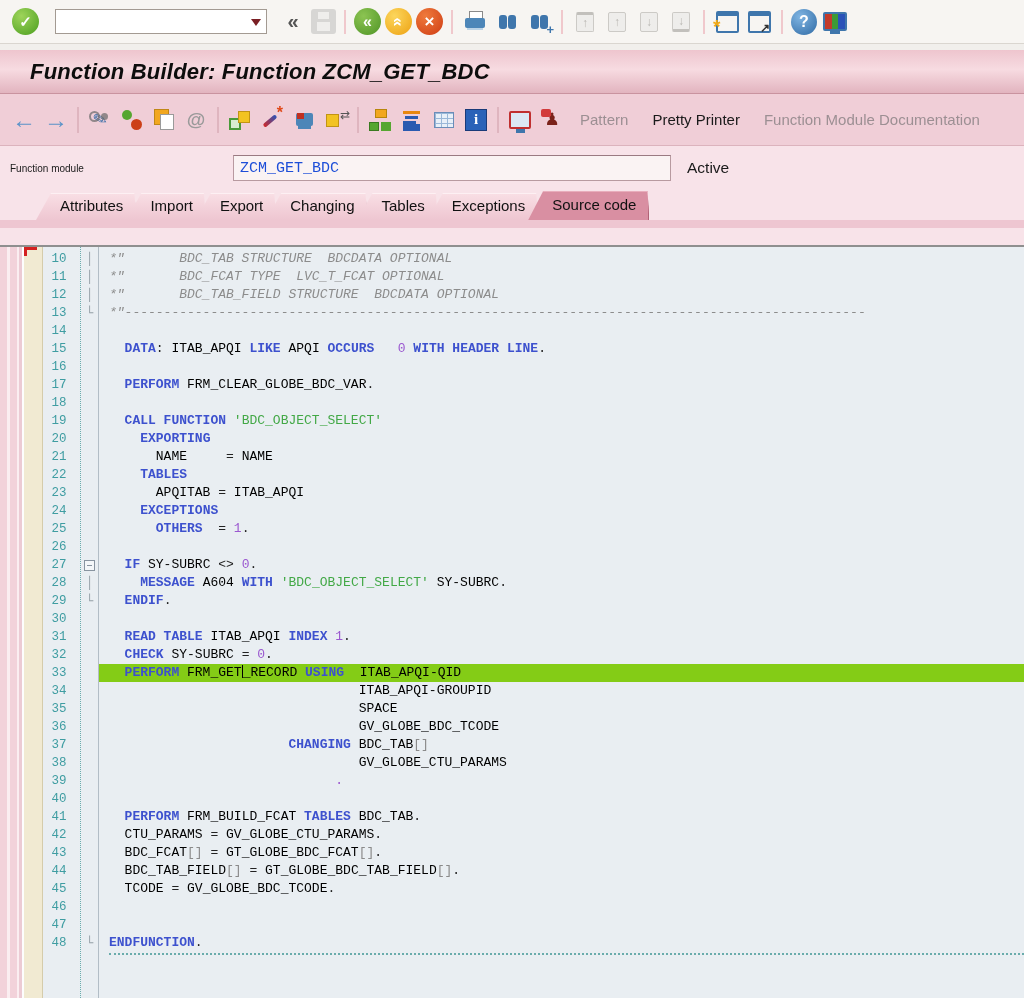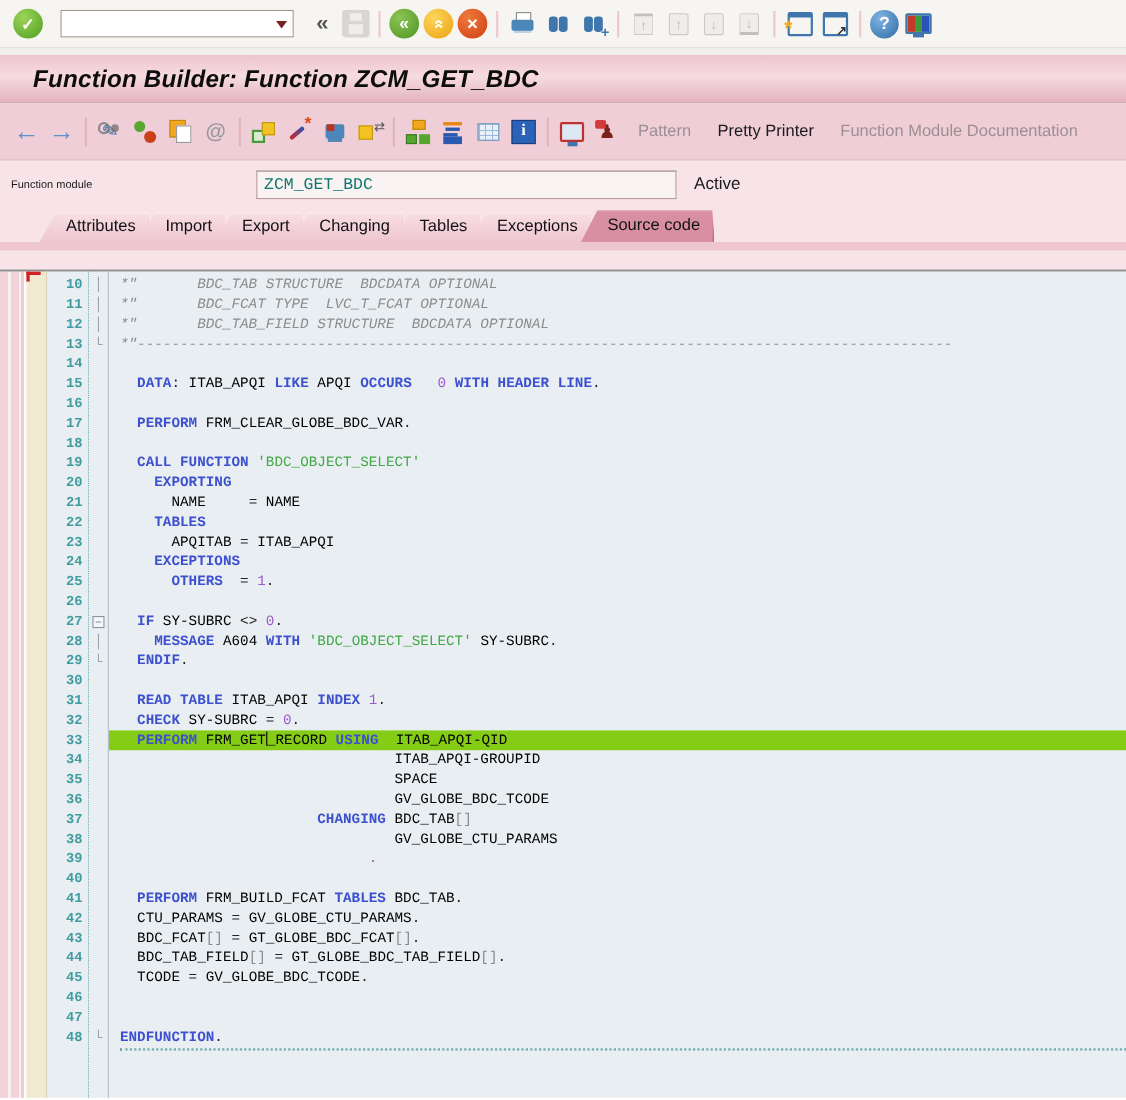--- a/index.html
+++ b/index.html
@@ -77,39 +77,39 @@
   .a-monred::before { content:""; width:18px; height:14px; border:2px solid #c03030; background:#dce8f4; border-radius:2px; }
   .a-monred::after { content:""; position:absolute; bottom:1px; left:10px; width:9px; height:4px; background:#3f76ac; }
   .a-person::before { content:"♟"; font-size:17px; color:#7a221a; }
   .a-person::after { content:""; position:absolute; top:3px; left:3px; width:10px; height:8px; background:#cc2020; border-radius:2px; opacity:.85; }
   .tbtn { font-size:15px; padding:0 12px; color:#1a1a1a; flex:none; }
   .tbtn.disabled { color:#9c8f93; }
 
   
   .form-row { height:44px; background:#f8e3e9; display:flex; align-items:center; padding-left:10px; }
   .form-label { font-size:10px; color:#1a1a1a; width:223px; flex:none; }
-  .fm-input { width:382px; height:26px; background:#faf3f3; border:1px solid #b89aa0; border-top-color:#9a7a82; font-family:"Liberation Mono","DejaVu Sans Mono",monospace; font-size:15px; padding:0 6px; color:#0f766e; }
+  .fm-input { width:438px; height:26px; background:#faf3f3; border:1px solid #b89aa0; border-top-color:#9a7a82; font-family:"Liberation Mono","DejaVu Sans Mono",monospace; font-size:15px; padding:0 6px; color:#1d4ed8; }
   .fm-status { font-size:15.5px; color:#1a1a1a; margin-left:16px; }
 
   
   .tabstrip { height:30px; background:#f8e3e9; display:flex; align-items:flex-end; padding-left:46px; }
   .tab { position:relative; height:27px; display:flex; align-items:center; padding:0 13px 2px 24px; margin-left:-10px; font-size:15px; color:#111;
          background:linear-gradient(180deg,#f9dfe5,#eec6d1); clip-path:polygon(15px 0, calc(100% - 2px) 0, 100% 100%, 0 100%);
          box-shadow:inset 0 1px 0 #fdf0f3, inset -1px 0 0 #cf9aa8; }
   .tab.active { background:#d98fa2; height:29px; box-shadow:inset 0 1px 0 #e8aebc, inset -1px 0 0 #b06276; z-index:2; }
   .band1 { height:8px; background:#eec6d1; }
   .band2 { height:17px; background:#f8e3e9; }
 
   
   .editor-wrap { height:753px; border-top:2px solid #8f8f8f; display:flex; position:relative; }
   .stripes { width:24px; flex:none; background:linear-gradient(90deg,#f2d2da 0 7px,#fbeef1 7px 10px,#f2d2da 10px 17px,#fbeef1 17px 19px,#eccbd4 19px 22px,#fdfdfd 22px); }
   .red-corner { position:absolute; left:24px; top:0; width:13px; height:9px; border-left:3px solid #d42020; border-top:3px solid #d42020; z-index:3; }
   .margin-beige { width:19px; flex:none; background:#f1ead2; border-right:1px solid #d5ccab; }
   .gutter-col { width:38px; flex:none; background:#e9eef2; border-right:1px dotted #6aacac; padding-top:3px; }
-  .gut-line { height:18px; line-height:18px; text-align:right; padding-right:5px; font-family:"Liberation Mono","DejaVu Sans Mono",monospace; font-size:12.5px; color:#3f9da2;font-weight:bold; }
+  .gut-line { height:18px; line-height:18px; text-align:center; padding-right:5px; font-family:"Liberation Mono","DejaVu Sans Mono",monospace; font-size:12.5px; color:#3f9da2; }
   .fold-col { width:17px; flex:none; background:#e9eef2; padding-top:3px; }
   .fold-line { height:18px; line-height:18px; text-align:center; font-family:"DejaVu Sans Mono",monospace; font-size:12px; color:#96a2a8; display:flex; align-items:center; justify-content:center; }
   .fold-line.fold-v::before { content:"│"; }
   .fold-line.fold-end::before { content:"└"; }
   .fold-line.fold-minus::before { content:""; width:9px; height:9px; border:1px solid #8894a0; background:linear-gradient(#8894a0,#8894a0) center / 5px 1px no-repeat, #f4f7f9; }
   .code-col { flex:1; background:#e9eef2; border-left:1px solid #b2bdc6; padding-top:3px; overflow:hidden; }
   .code-line { height:18px; line-height:18px; padding-left:10px; white-space:pre; font-family:"Liberation Mono","DejaVu Sans Mono",monospace; font-size:13px; color:#000; }
   .code-line.hl { background:#84cc16; }
   .t-c { color:#8c8c8c; font-style:italic; }
   .t-k { color:#3d51ce;font-weight:bold; }

